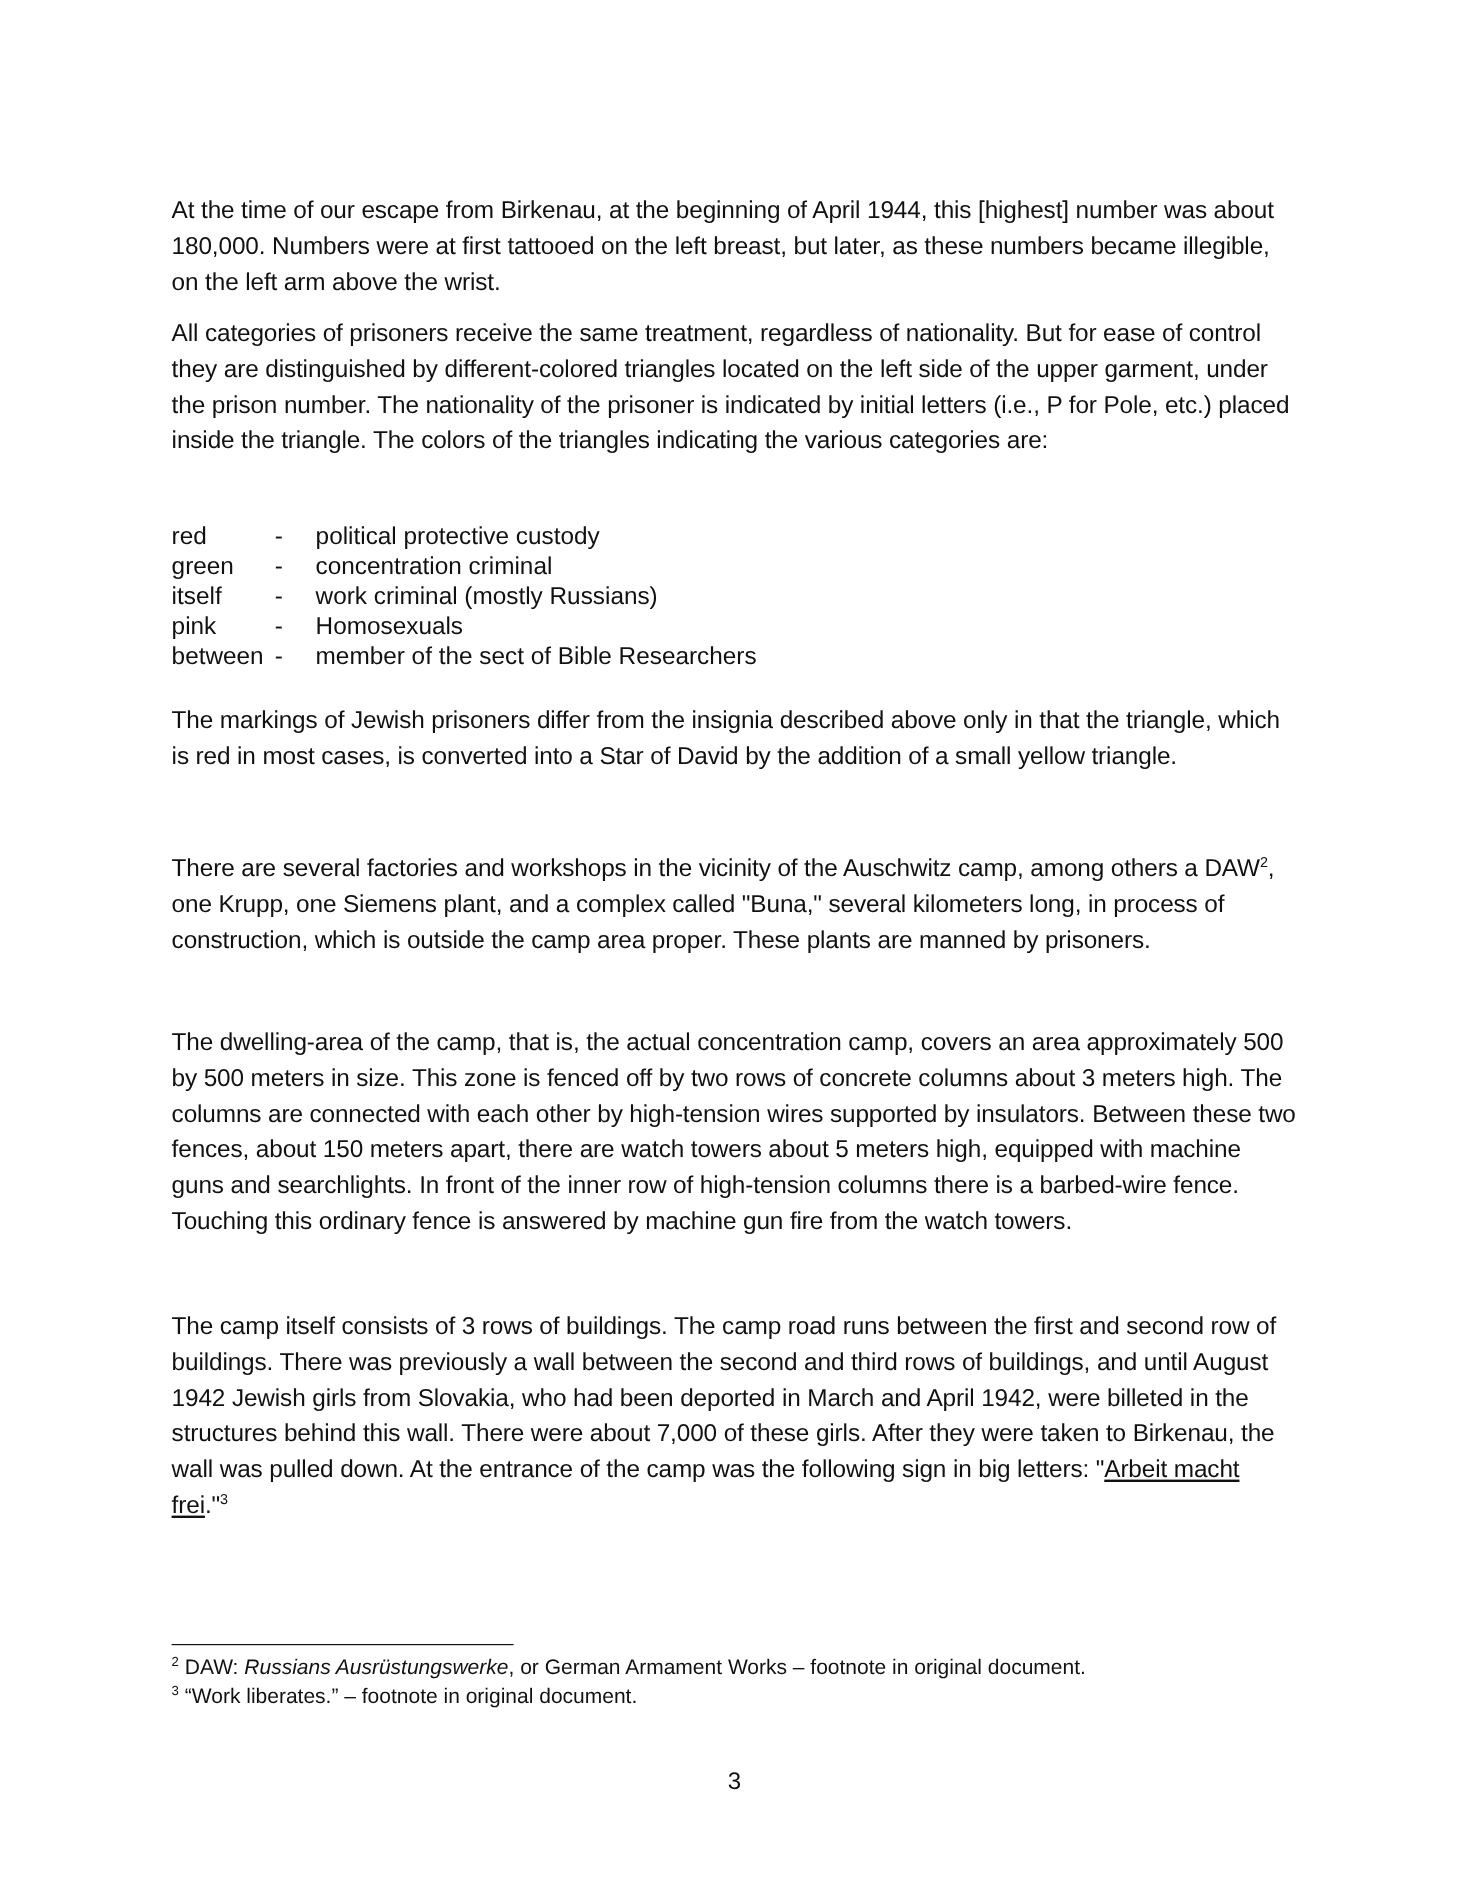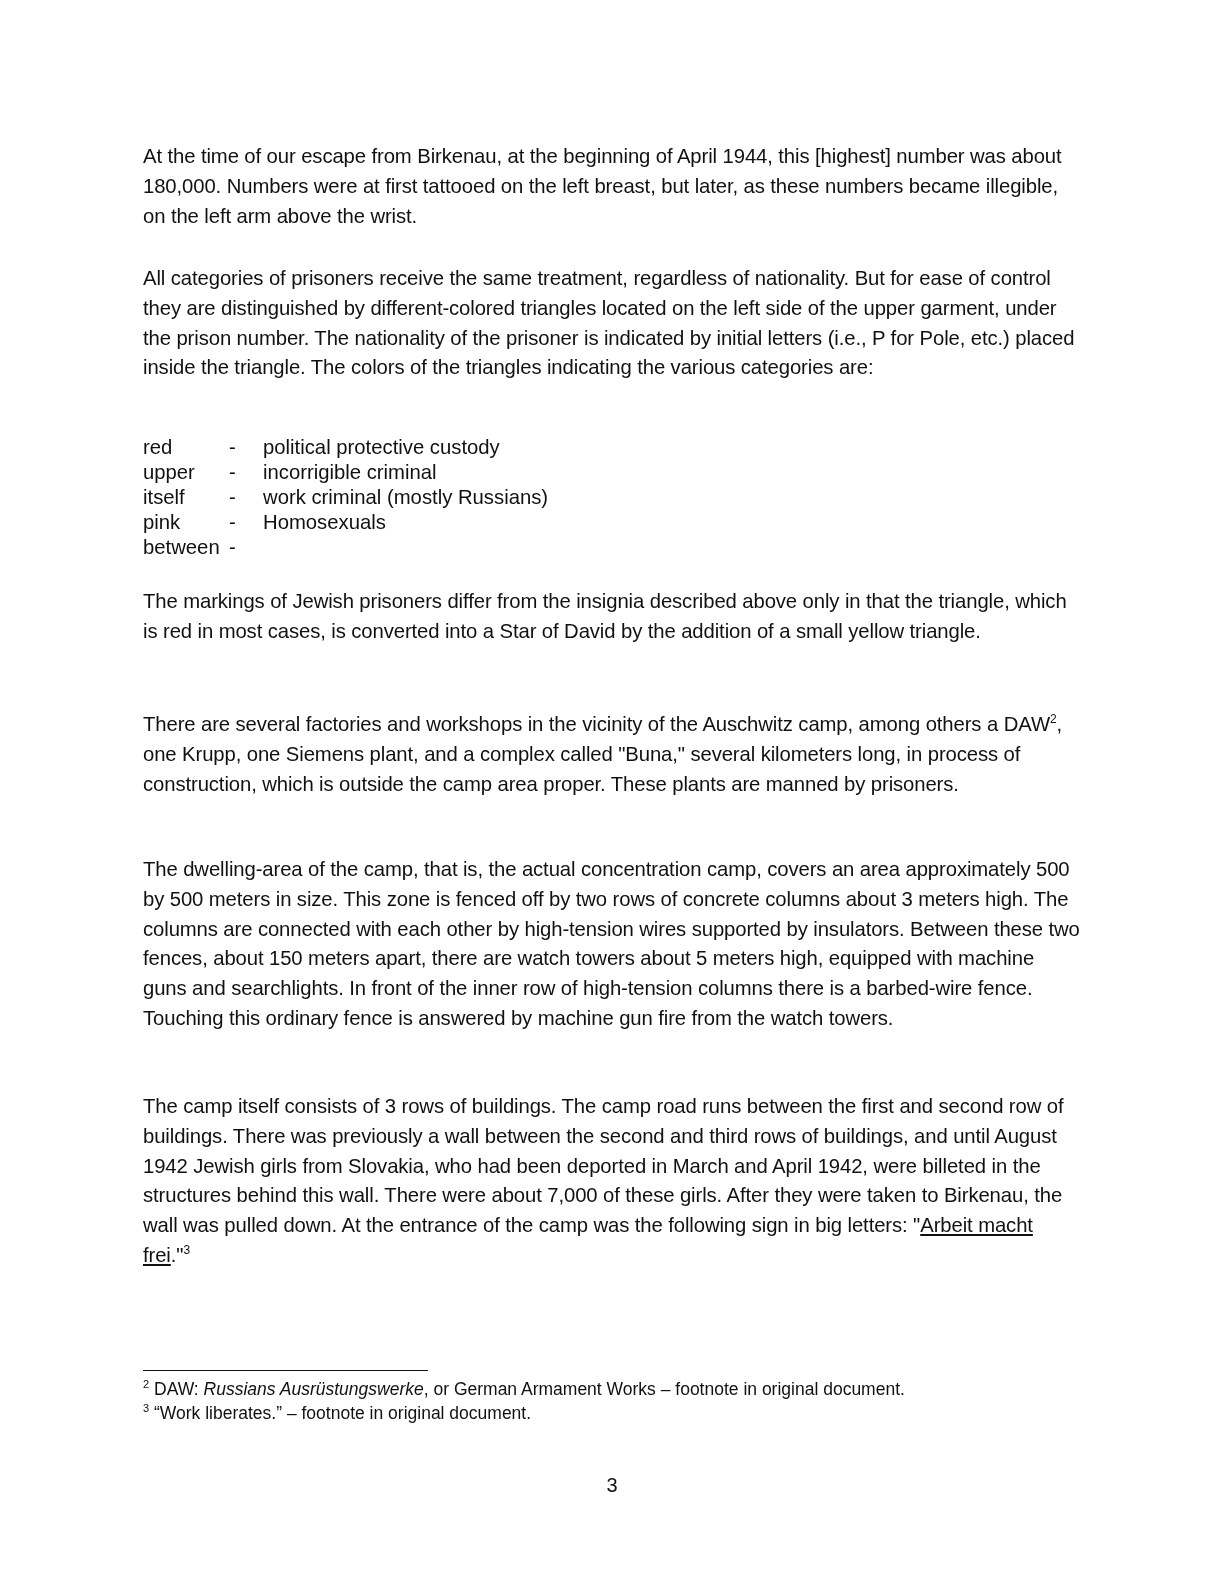--- a/index.html
+++ b/index.html
@@ -15,47 +15,48 @@
   .underline { text-decoration: underline; }
   .footrule { position: absolute; left: 0; top: 1370px; width: 285px; height: 1px; background: #111; }
   .footnote { position: absolute; left: 0; font-size: 17.5px; line-height: 24px; }
   .footnote sup { font-size: 11px; }
   .pagenum { position: absolute; left: 0; top: 1474px; width: 1224px; text-align: center; font-size: 20px; }
 </style>
 </head>
 <body>
 
 <div class="page">
-  <p class="para" style="top:142px">At the time of our escape from Birkenau, at the beginning of April 1944, this [highest] number was about 180,000. Numbers were at first tattooed on the left breast, but later, as these numbers became illegible, on the left arm above the wrist.</p>
+  <p class="para" style="top:162px">At the time of our escape from Birkenau, at the beginning of April 1944, this [highest] number was about 180,000. Numbers were at first tattooed on the left breast, but later, as these numbers became illegible, on the left arm above the wrist.</p>
   <p class="para" style="top:264px">All categories of prisoners receive the same treatment, regardless of nationality. But for ease of control they are distinguished by different-colored triangles located on the left side of the upper garment, under the prison number. The nationality of the prisoner is indicated by initial letters (i.e., P for Pole, etc.) placed inside the triangle. The colors of the triangles indicating the various categories are:</p>
 
   <div class="list">
     <div class="list-row">
       <span class="list-color">red</span>
       <span class="list-dash">-</span>
       <span>political protective custody</span>
     </div>
     <div class="list-row">
-      <span class="list-color">upper</span>
+      <span class="list-color">green</span>
       <span class="list-dash">-</span>
-      <span>incorrigible criminal</span>
+      <span>concentration criminal</span>
     </div>
     <div class="list-row">
       <span class="list-color">itself</span>
       <span class="list-dash">-</span>
       <span>work criminal (mostly Russians)</span>
     </div>
     <div class="list-row">
       <span class="list-color">pink</span>
       <span class="list-dash">-</span>
       <span>Homosexuals</span>
     </div>
     <div class="list-row">
       <span class="list-color">between</span>
       <span class="list-dash">-</span>
+      <span>member of the sect of Bible Researchers</span>
     </div>
   </div>
 
   <p class="para" style="top:587px">The markings of Jewish prisoners differ from the insignia described above only in that the triangle, which is red in most cases, is converted into a Star of David by the addition of a small yellow triangle.</p>
 
   <p class="para" style="top:710px"><span>There are several factories and workshops in the vicinity of the Auschwitz camp, among others a DAW</span><sup>2</sup><span>, one Krupp, one Siemens plant, and a complex called "Buna," several kilometers long, in process of construction, which is outside the camp area proper. These plants are manned by prisoners.</span></p>
 
   <p class="para" style="top:855px">The dwelling-area of the camp, that is, the actual concentration camp, covers an area approximately 500 by 500 meters in size. This zone is fenced off by two rows of concrete columns about 3 meters high. The columns are connected with each other by high-tension wires supported by insulators. Between these two fences, about 150 meters apart, there are watch towers about 5 meters high, equipped with machine guns and searchlights. In front of the inner row of high-tension columns there is a barbed-wire fence. Touching this ordinary fence is answered by machine gun fire from the watch towers.</p>
 
   <p class="para" style="top:1092px"><span>The camp itself consists of 3 rows of buildings. The camp road runs between the first and second row of buildings. There was previously a wall between the second and third rows of buildings, and until August 1942 Jewish girls from Slovakia, who had been deported in March and April 1942, were billeted in the structures behind this wall. There were about 7,000 of these girls. After they were taken to Birkenau, the wall was pulled down. At the entrance of the camp was the following sign in big letters: "</span><span class="underline">Arbeit macht frei</span><span>."</span><sup>3</sup></p>

